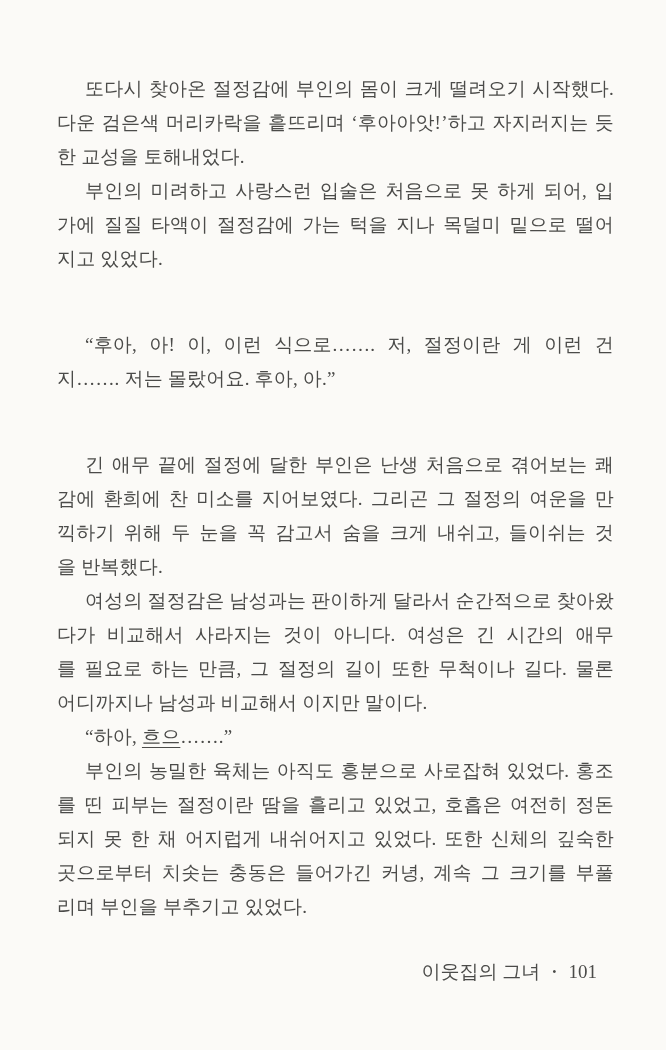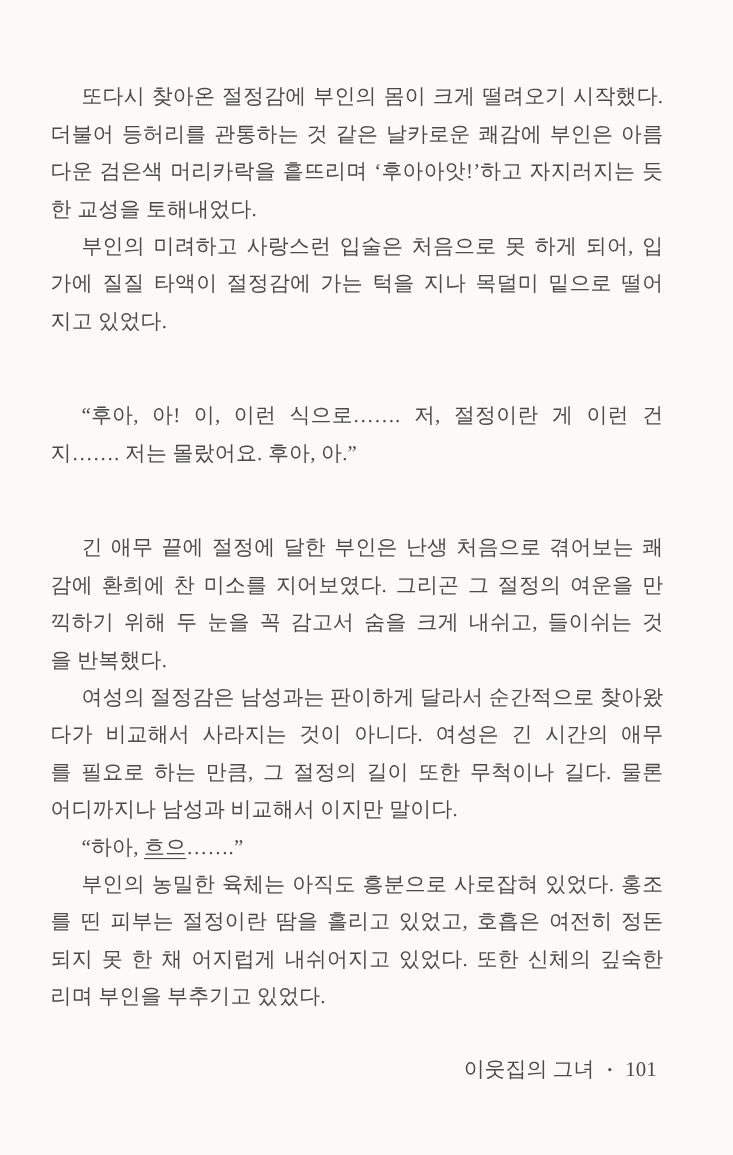--- a/index.html
+++ b/index.html
@@ -10,21 +10,21 @@
     position: relative;
     width: 666px;
     height: 1050px;
     background: var(--page-bg, #fbfaf7);
     font-family: "Liberation Serif", "DejaVu Serif", serif;
     color: var(--text-color, #4b4b49);
     overflow: hidden;
   }
   .text-block {
     position: absolute;
-    left: 46px;
+    left: 57px;
     top: 72px;
     width: 557px;
     font-size: 19px;
     line-height: 34px;
     letter-spacing: 0.2px;
   }
   .para {
     margin: 0;
   }
   .para .line:first-child {
@@ -64,21 +64,20 @@
 </style>
 </head>
 <body>
 
 <div class="page">
 
   <div class="text-block">
 
     <div class="para">
       <div class="line">또다시 찾아온 절정감에 부인의 몸이 크게 떨려오기 시작했다.</div>
-      <div class="line">더불어 등허리를 관통하는 것 같은 날카로운 쾌감에 부인은 아름</div>
       <div class="line">다운 검은색 머리카락을 흩뜨리며 ‘후아아앗!’하고 자지러지는 듯</div>
       <div class="line last">한 교성을 토해내었다.</div>
     </div>
 
     <div class="para">
       <div class="line">부인의 미려하고 사랑스런 입술은 처음으로 못 하게 되어, 입</div>
       <div class="line">가에 질질 타액이 절정감에 가는 턱을 지나 목덜미 밑으로 떨어</div>
       <div class="line last">지고 있었다.</div>
     </div>
 
@@ -102,20 +101,21 @@
     </div>
 
     <div class="para">
       <div class="line last"><span>“하아, </span><span class="emph">흐으</span><span>…….”</span></div>
     </div>
 
     <div class="para">
       <div class="line">부인의 농밀한 육체는 아직도 흥분으로 사로잡혀 있었다. 홍조</div>
       <div class="line">를 띤 피부는 절정이란 땀을 흘리고 있었고, 호흡은 여전히 정돈</div>
       <div class="line">되지 못 한 채 어지럽게 내쉬어지고 있었다. 또한 신체의 깊숙한</div>
+      <div class="line">곳으로부터 치솟는 충동은 들어가긴 커녕, 계속 그 크기를 부풀</div>
       <div class="line last">리며 부인을 부추기고 있었다.</div>
     </div>
 
   </div>
 
   <div class="footer"><span>이웃집의 그녀</span><span class="dot">•</span><span>101</span></div>
 
 </div>
 
 </body></html>

